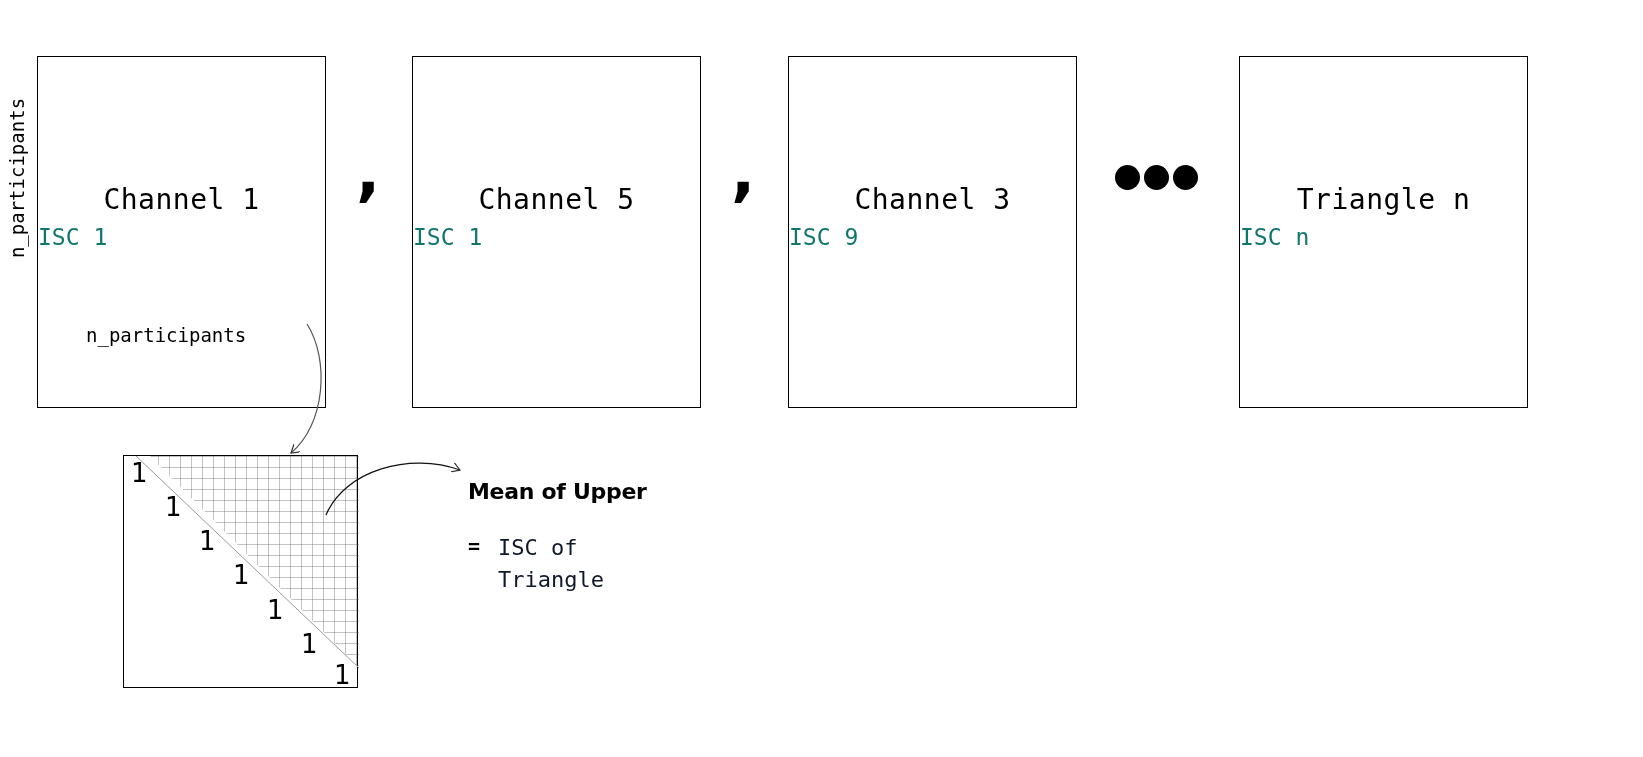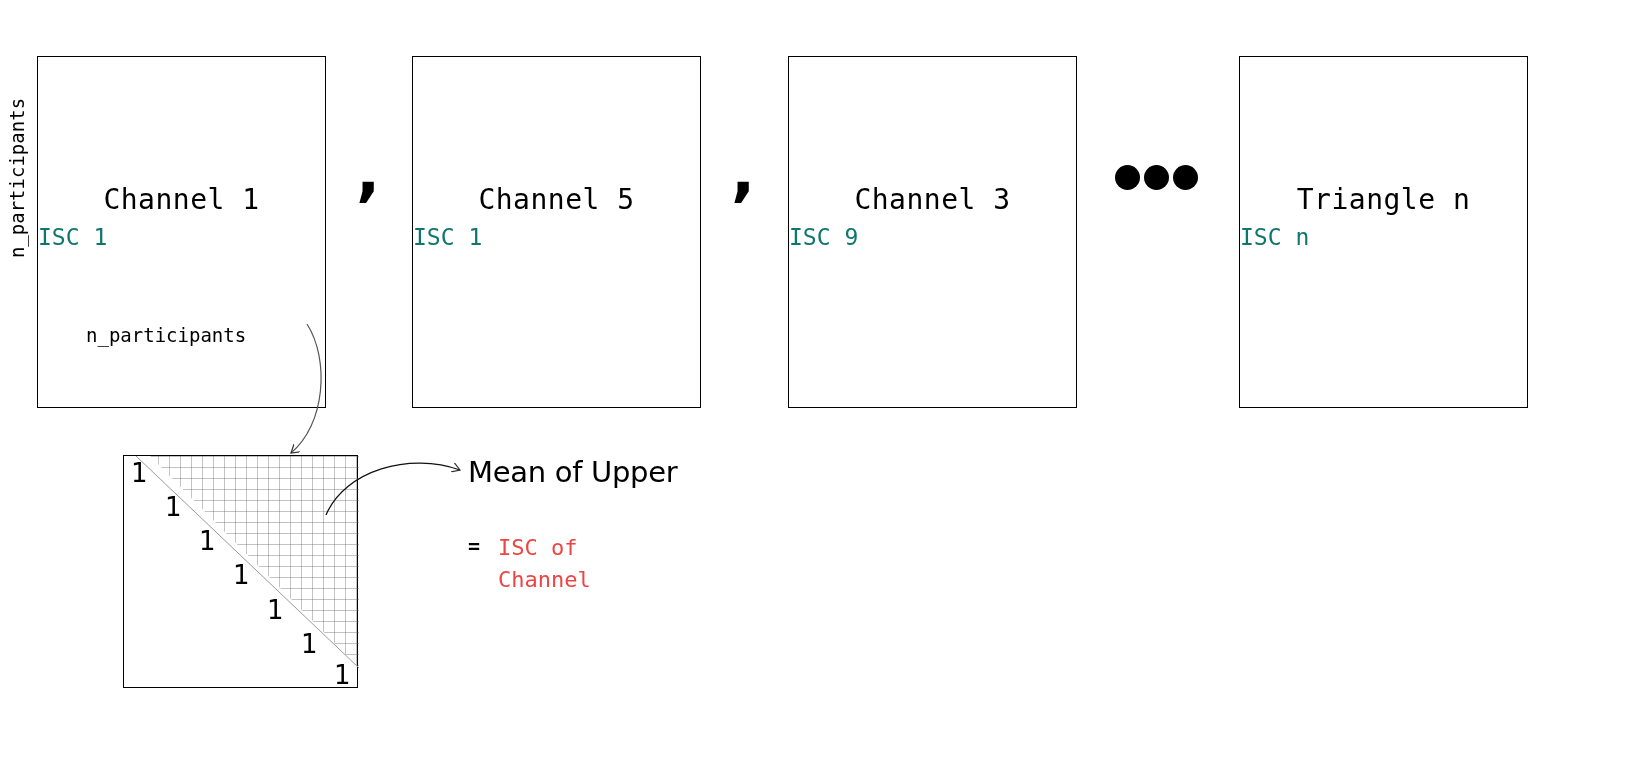--- a/index.html
+++ b/index.html
@@ -8,23 +8,23 @@
     .box .title { position: absolute; left: 0; right: 0; top: 126px; text-align: center; font-family: "DejaVu Sans Mono", monospace; font-size: 28px; letter-spacing: 0.5px; }
     .box .isc { position: absolute; left: 0; right: 4px; top: 167px; font-family: "DejaVu Sans Mono", monospace; font-size: 23px; color: #0f766e; }
     .sep { position: absolute; font-family: "DejaVu Sans", sans-serif; font-weight: bold; font-size: 64px; line-height: 1; }
     .dots { position: absolute; top: 165px; display: flex; gap: 4px; }
     .dots span { display: block; width: 25px; height: 25px; border-radius: 50%; background: #000; }
     .axis-label { position: absolute; font-family: "DejaVu Sans Mono", monospace; font-size: 19px; }
     .axis-vertical { left: 6px; top: 178px; transform-origin: left top; transform: rotate(-90deg) translate(-50%, 0); white-space: nowrap; }
     .matrix { position: absolute; left: 123px; top: 455px; width: 235px; height: 233px; border: 1.5px solid #000; box-sizing: border-box; }
     .matrix svg { position: absolute; left: 0; top: 0; }
     .diag-one { position: absolute; font-family: "DejaVu Sans", sans-serif; font-size: 26px; line-height: 1; }
-    .caption { position: absolute; left: 468px; top: 455px; font-family: "DejaVu Sans", sans-serif; font-weight: normal; font-size: 29px; line-height: 34px; letter-spacing: -0.3px; }
+    .caption { position: absolute; left: 468px; top: 475px; font-family: "DejaVu Sans", sans-serif; font-weight: bold; font-size: 22px; line-height: 34px; letter-spacing: -0.3px; }
     .eq { position: absolute; left: 468px; top: 534px; font-family: "DejaVu Sans Mono", monospace; font-weight: bold; font-size: 20px; }
-    .result { position: absolute; left: 498px; top: 532px; font-family: "DejaVu Sans Mono", monospace; font-size: 22px; line-height: 32px; color: #ef4444; }
+    .result { position: absolute; left: 498px; top: 532px; font-family: "DejaVu Sans Mono", monospace; font-size: 22px; line-height: 32px; color: #0f172a; }
     .overlay { position: absolute; left: 0; top: 0; pointer-events: none; }
   </style>
 </head>
 <body>
 
 <div class="box" style="left:37px;">
   <div class="title">Channel 1</div>
   <div class="isc">ISC 1</div>
 </div>
 
@@ -87,14 +87,14 @@
   <path d="M 307 324 C 330 360, 325 425, 291 453" fill="none" stroke="#555" stroke-width="1.2" marker-end="url(#arrowHead)"></path>
   <path d="M 326 515 C 345 470, 410 452, 460 470" fill="none" stroke="#111" stroke-width="1.3" marker-end="url(#arrowHead)"></path>
 </svg>
 
 <div class="caption">
   <div>Mean of Upper</div>
 </div>
 <div class="eq">=</div>
 <div class="result">
   <div>ISC of</div>
-  <div>Channel</div>
+  <div>Triangle</div>
 </div>
 
 </body></html>

